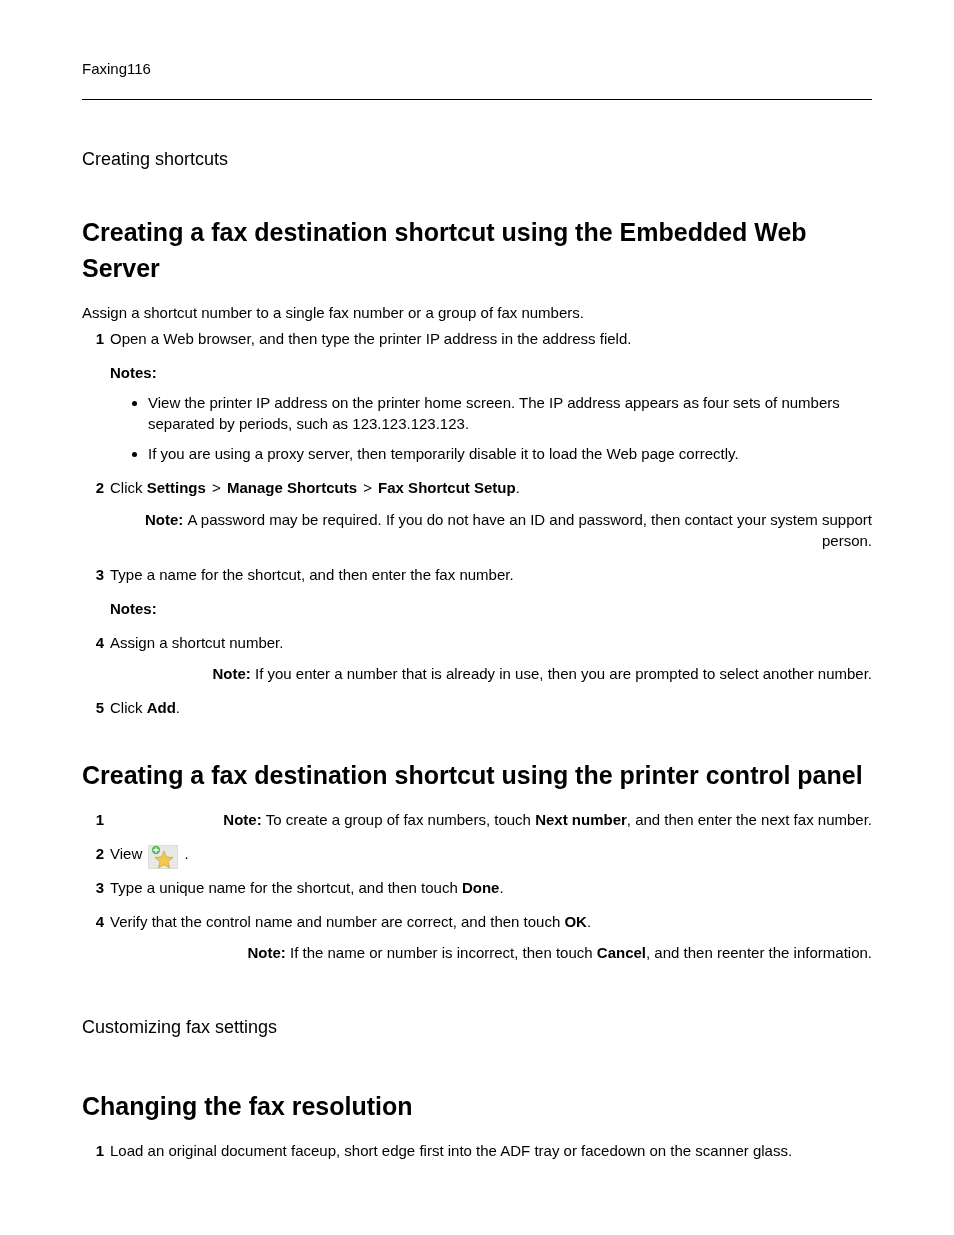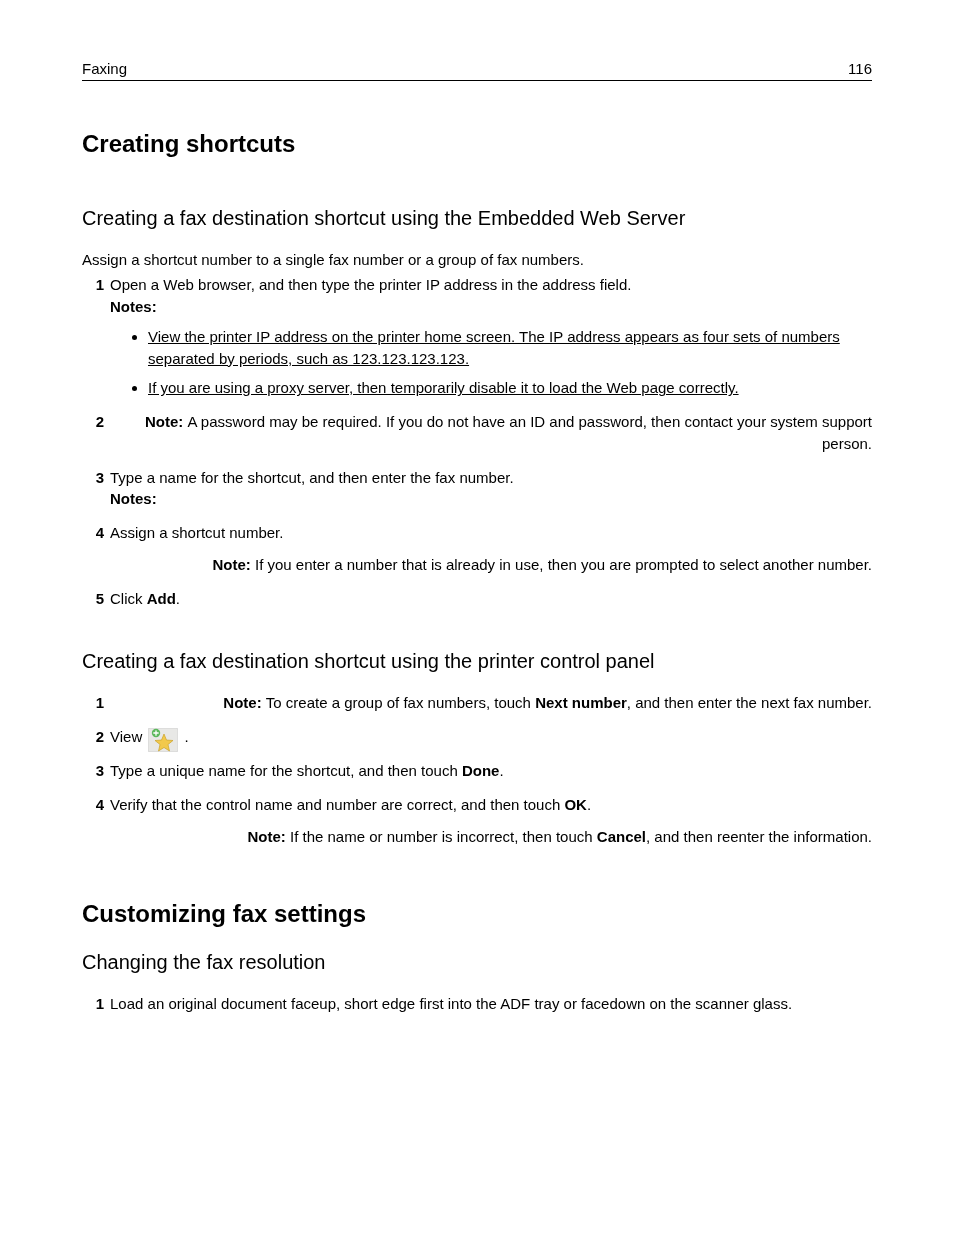--- a/index.html
+++ b/index.html
@@ -8,35 +8,34 @@
     background: #fff;
     color: #000;
     width: 954px;
     margin: 0 auto;
     padding: 58px 82px 60px 82px;
     font-size: 15px;
     line-height: 1.45;
   }
   .page-header {
     display: flex;
-    justify-content: space-between;
     border-bottom: 1.5px solid #000;
-    padding-bottom: 0;
+    padding-bottom: 19px;
     margin-bottom: 46px;
     font-size: 15px;
   }
   h1 {
-    font-size: 24px;
-    font-weight: 700;
+    font-size: 18px;
+    font-weight: 400;
     margin-bottom: 42px;
   }
-  h1.second { margin-top: 50px; margin-bottom: 16px; }
+  h1.second { margin-top: 50px; margin-bottom: 48px; }
   h2 {
-    font-size: 20px;
-    font-weight: 400;
+    font-size: 25px;
+    font-weight: 700;
     margin-bottom: 16px;
   }
   h2.sub { margin-top: 38px; }
   .intro { margin-bottom: 4px; }
   ol.steps {
     list-style: none;
     counter-reset: step;
     padding-left: 0;
   }
   ol.steps > li {
@@ -51,29 +50,29 @@
     position: absolute;
     left: 0;
     top: 0;
     font-weight: 700;
     width: 18px;
     text-align: right;
   }
   .step-body { }
   .notes-label {
     font-weight: 700;
-    margin-top: 0;
+    margin-top: 12px;
     margin-bottom: 8px;
   }
   ul.bullets {
     list-style: disc;
     padding-left: 38px;
     margin-bottom: 6px;
   }
-  ul.bullets li { margin-bottom: 8px; text-decoration: underline; }
+  ul.bullets li { margin-bottom: 8px; }
   .note-para { margin-top: 10px; text-align: right; }
   .inline-bold { font-weight: 700; }
   .breadcrumb-sep { margin: 0 2px; }
   .icon-shortcut {
     display: inline-block;
     vertical-align: middle;
     margin: 0 2px -4px 2px;
   }
 </style>
 </head>
@@ -92,20 +91,23 @@
 <ol class="steps">
   <li>
     <div class="step-body">Open a Web browser, and then type the printer IP address in the address field.</div>
     <div class="notes-label">Notes:</div>
     <ul class="bullets">
       <li>View the printer IP address on the printer home screen. The IP address appears as four sets of numbers separated by periods, such as 123.123.123.123.</li>
       <li>If you are using a proxy server, then temporarily disable it to load the Web page correctly.</li>
     </ul>
   </li>
   <li>
+    <div class="step-body">
+      <span>Click </span><span class="inline-bold">Settings</span><span class="breadcrumb-sep"> &gt; </span><span class="inline-bold">Manage Shortcuts</span><span class="breadcrumb-sep"> &gt; </span><span class="inline-bold">Fax Shortcut Setup</span><span>.</span>
+    </div>
     <div class="note-para">
       <span class="inline-bold">Note: </span><span>A password may be required. If you do not have an ID and password, then contact your system support person.</span>
     </div>
   </li>
   <li>
     <div class="step-body">Type a name for the shortcut, and then enter the fax number.</div>
     <div class="notes-label">Notes:</div>
   </li>
   <li>
     <div class="step-body">Assign a shortcut number.</div>

